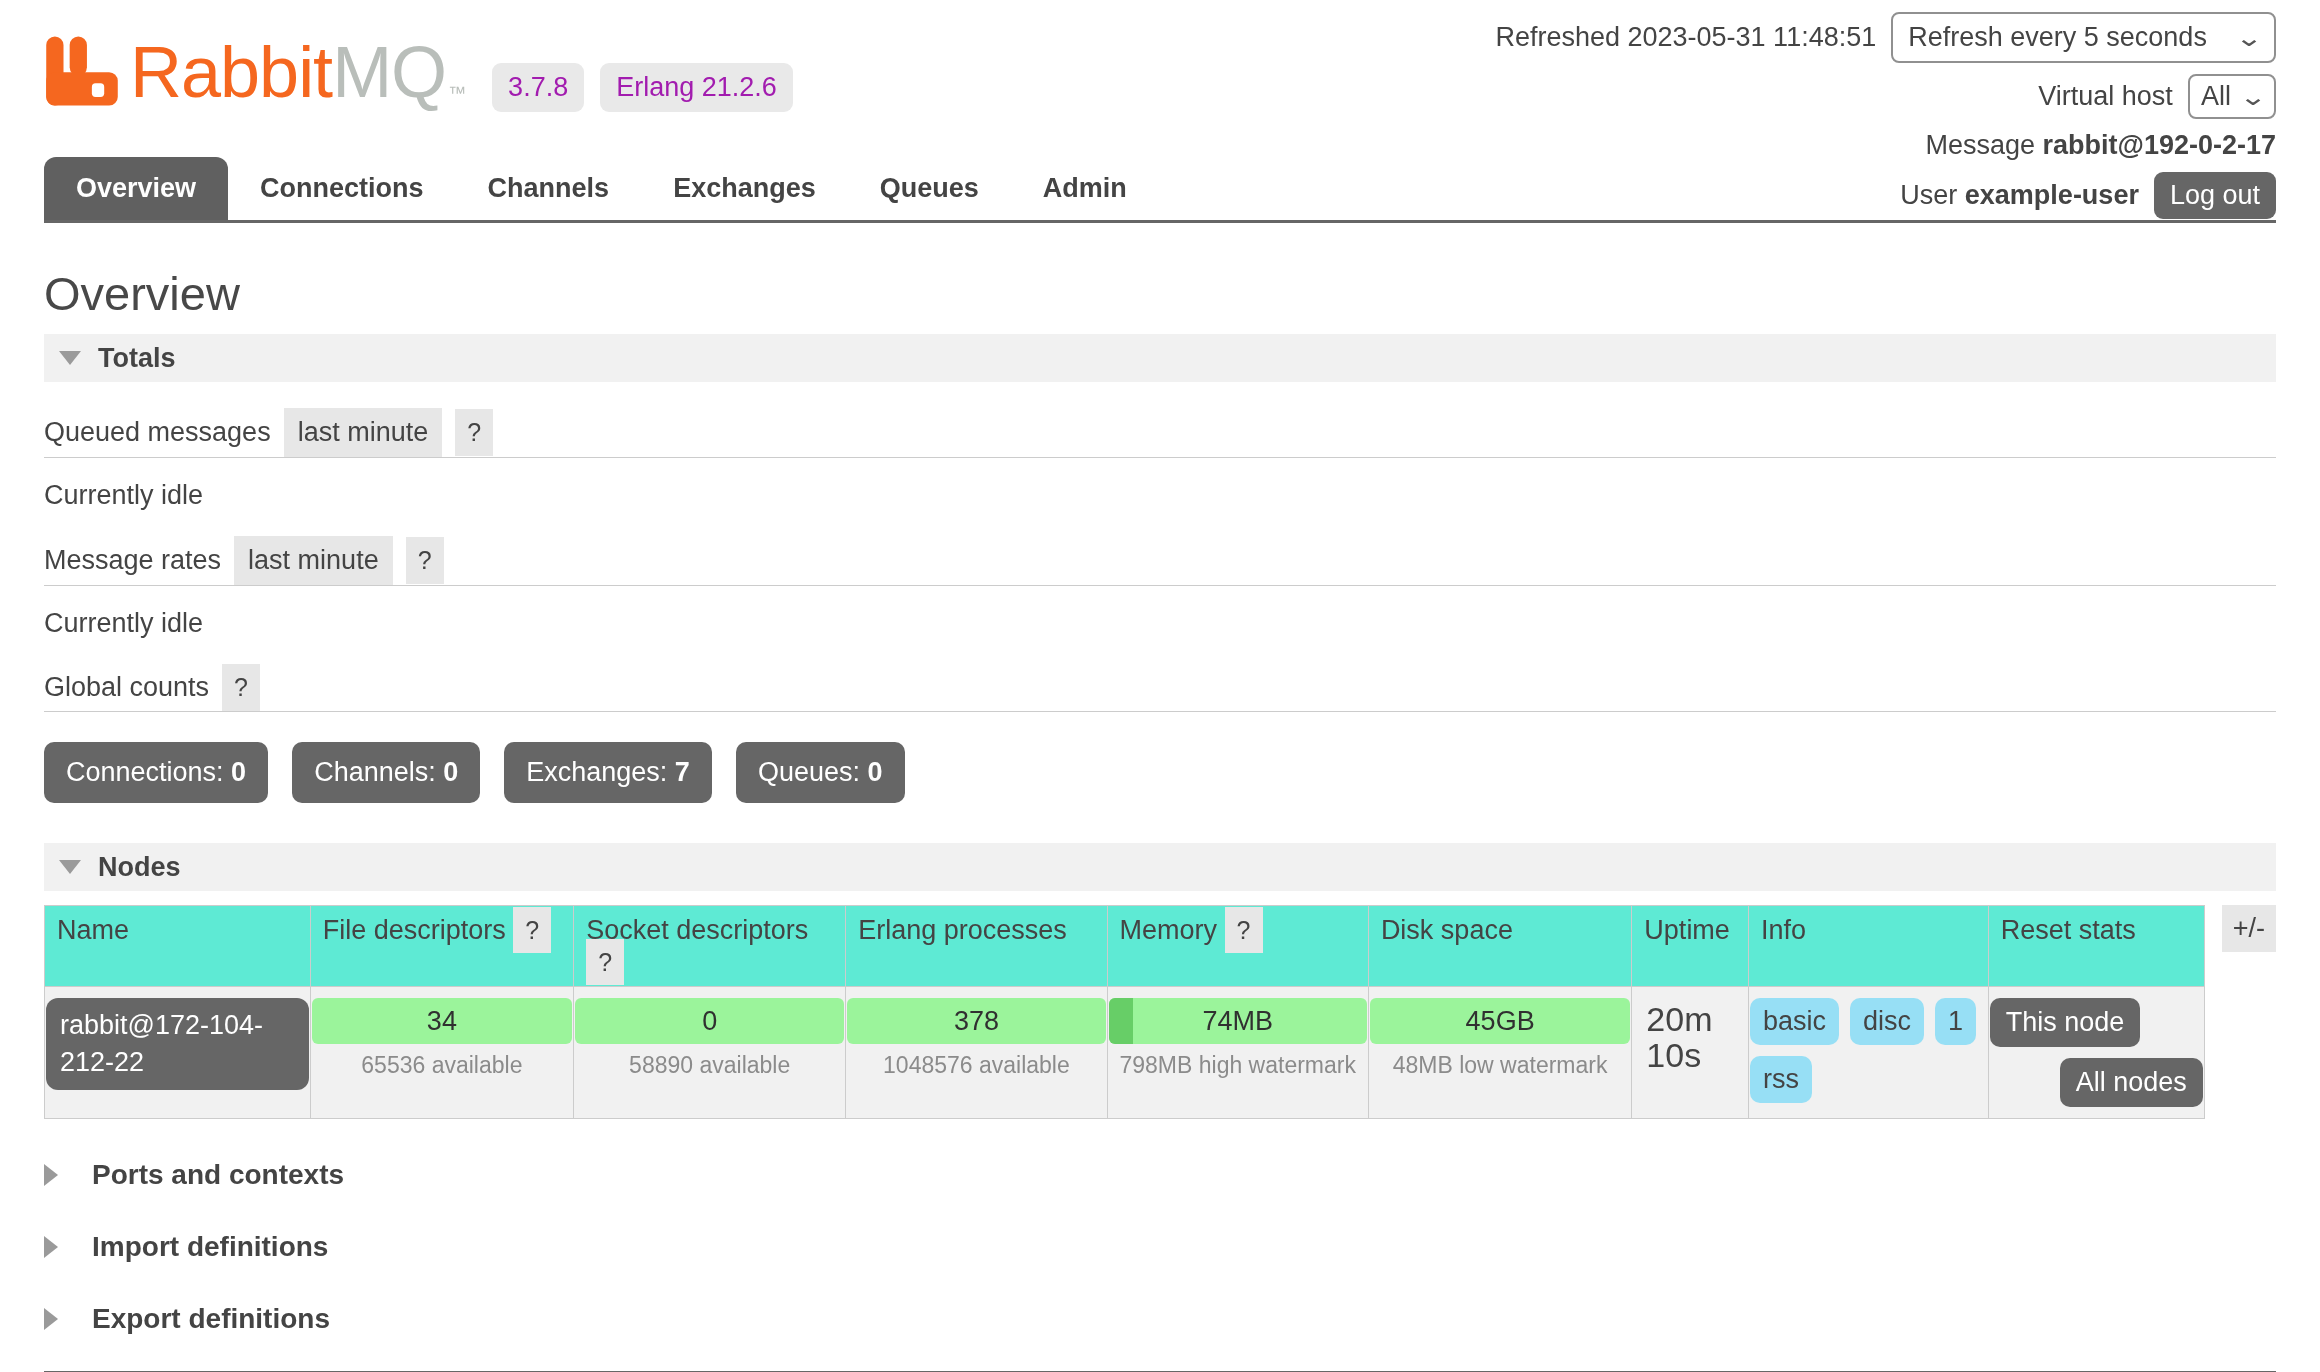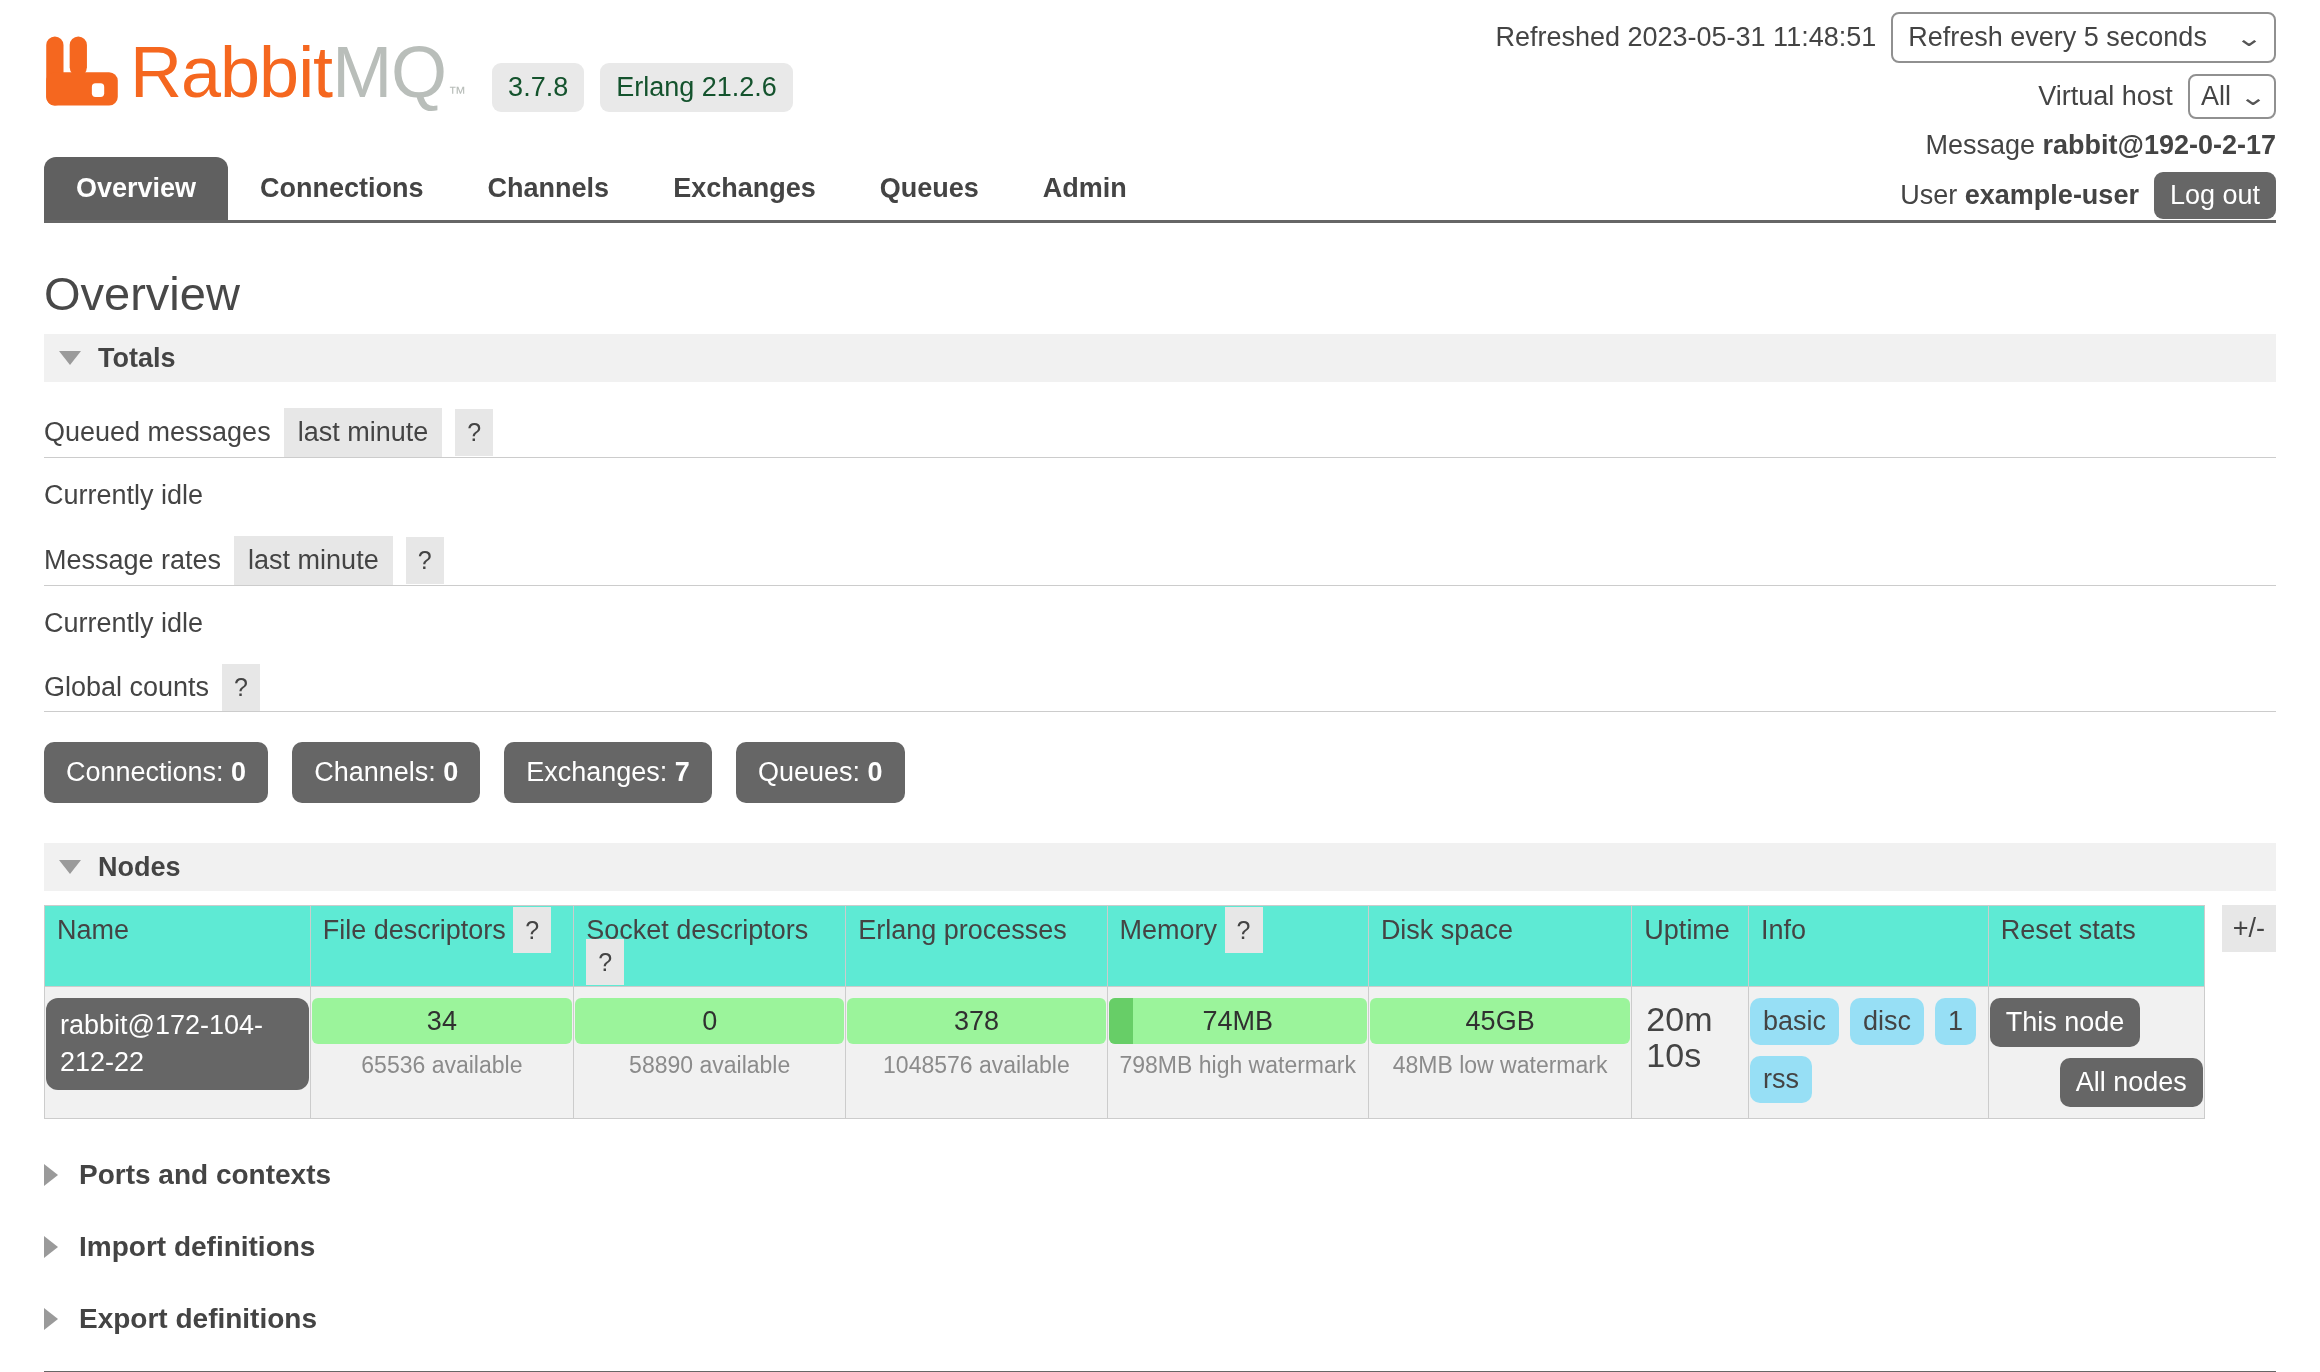--- a/index.html
+++ b/index.html
@@ -13,21 +13,21 @@
 
   
   .header { position: relative; height: 223px; }
   .logo-block { position: absolute; left: 44px; top: 34px; display: flex; align-items: flex-end; }
   .logo-icon { width: 76px; height: 74px; margin-right: 10px; }
   .logo-word { font-size: 72px; line-height: 72px; font-weight: 400; letter-spacing: -1px; }
   .logo-word .p1 { color: #f5671f; }
   .logo-word .p2 { color: #b9beba; }
   .logo-tm { font-size: 18px; color: #b9beba; margin: 0 0 4px 2px; }
   .ver-badges { display: flex; gap: 16px; margin-left: 26px; margin-bottom: -4px; }
-  .ver-badge { background: #e9e9e9; border-radius: 9px; padding: 9px 16px; color: #14532d; }
+  .ver-badge { background: #e9e9e9; border-radius: 9px; padding: 9px 16px; color: #a21caf; }
 
   .header-right { position: absolute; top: 12px; right: 44px; display: flex; flex-direction: column; align-items: flex-end; gap: 11px; }
   .hr-row { display: flex; align-items: center; gap: 15px; }
   .fake-select { border: 2px solid #909090; border-radius: 8px; background: #fff; display: flex; align-items: center; padding: 8px 15px; cursor: pointer; }
   .fake-select .chev { color: #555; font-size: 24px; line-height: 20px; margin-left: 32px; transform: scaleX(1.4); }
   .fake-select.small { padding: 5px 11px; }
   .fake-select.small .chev { margin-left: 12px; }
   .btn-dark { background: #666; color: #fff; border: none; border-radius: 9px; padding: 8px 16px; font-size: 27px; font-family: inherit; cursor: pointer; }
 
   .tabbar { position: absolute; left: 44px; right: 44px; bottom: 0; border-bottom: 3px solid #666; display: flex; }
@@ -68,21 +68,21 @@
   td.uptime-cell { font-size: 34px; line-height: 36px; padding: 14px; color: #444; }
   .tags { display: flex; flex-wrap: wrap; gap: 11px; }
   .tag { background: #97dff5; color: #444; border-radius: 10px; padding: 8px 13px; }
   td.reset-cell .btn-dark { border-radius: 10px; padding: 9px 16px; }
   td.reset-cell { }
   .reset-stack { display: flex; flex-direction: column; gap: 11px; }
   .reset-stack .this { align-self: flex-start; }
   .reset-stack .all { align-self: flex-end; }
   .plusminus { background: #e7e7e7; color: #444; padding: 8px 11px; margin-left: 17px; cursor: pointer; flex: 0 0 auto; }
 
-  .collapsed-section { display: flex; align-items: center; gap: 21px; margin-top: 40px; height: 32px; cursor: pointer; }
+  .collapsed-section { display: flex; align-items: center; gap: 34px; margin-top: 40px; height: 32px; cursor: pointer; }
   .collapsed-section b { font-size: 28px; color: #444; }
 
   .footer { margin: 36px 44px 0; border-top: 3px solid #666; padding: 20px 0; display: flex; gap: 47px; }
 </style>
 </head>
 <body>
 
 <div class="header">
   <div class="logo-block">
     <svg class="logo-icon" viewBox="0 0 60 60">

